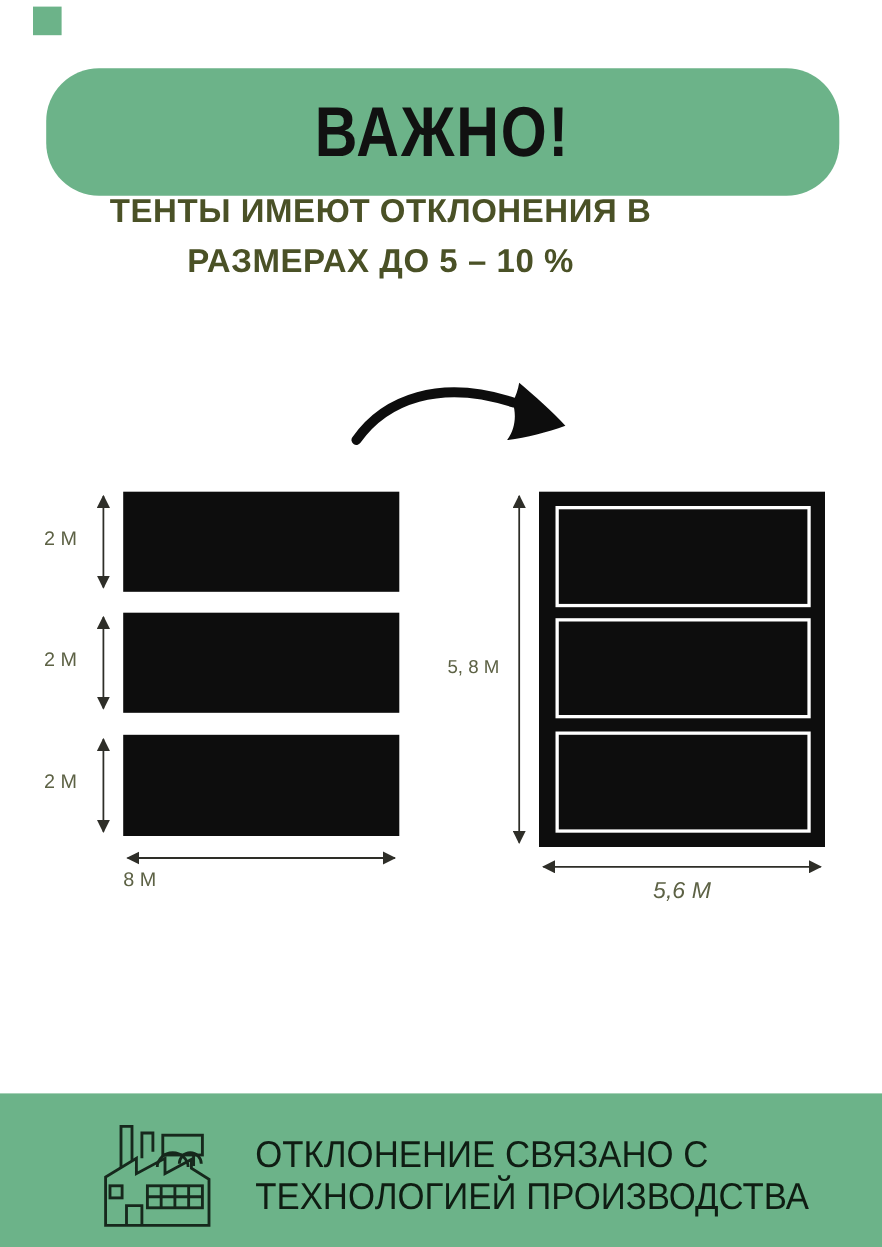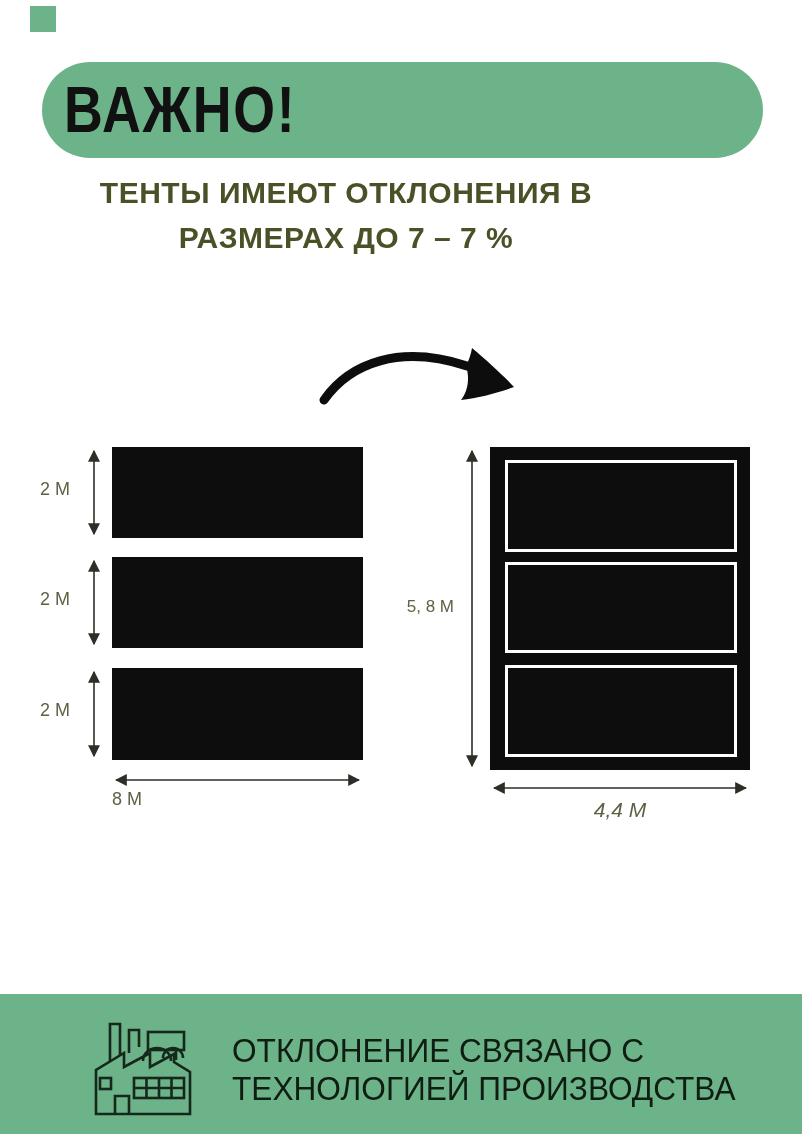--- a/index.html
+++ b/index.html
@@ -18,23 +18,23 @@
     margin:0 auto;
     background:#ffffff;
     overflow:hidden;
     font-family:"Liberation Sans", sans-serif;
   }
   .corner-square{
     position:absolute;left:30px;top:6px;width:26px;height:26px;
     background:var(--green);
   }
   .banner{
-    position:absolute;left:42px;top:62px;width:721px;height:96px;
+    position:absolute;left:42px;top:62px;width:721px;height:116px;
     background:var(--green);border-radius:48px;
-    display:flex;align-items:center;
+    display:flex;align-items:center;justify-content:center;
   }
   .banner-title{
     font-size:64px;font-weight:800;color:var(--title-text);
     letter-spacing:2px;transform:scaleX(.84);transform-origin:center;
     white-space:nowrap;
   }
   .subtitle{
     position:absolute;left:0;top:170px;width:692px;
     text-align:center;color:var(--subtitle-olive);
     font-size:30px;font-weight:700;line-height:45px;letter-spacing:.5px;
@@ -86,21 +86,21 @@
 <div class="canvas">
 
   <div class="corner-square"></div>
 
   <div class="banner">
     <div class="banner-title">ВАЖНО!</div>
   </div>
 
   <div class="subtitle">
     <div>ТЕНТЫ ИМЕЮТ ОТКЛОНЕНИЯ В</div>
-    <div>РАЗМЕРАХ ДО 7 – 7 %</div>
+    <div>РАЗМЕРАХ ДО 5 – 10 %</div>
   </div>
 
   <svg class="overlay" width="802" height="1134" viewBox="0 0 802 1134">
     <defs>
       <marker id="ah" viewBox="0 0 10 10" refX="9" refY="5" markerWidth="7.5" markerHeight="7.5" orient="auto-start-reverse">
         <path d="M0,0 L10,5 L0,10 Z" fill="#2e2e28"></path>
       </marker>
     </defs>
 
     <g>
@@ -128,21 +128,21 @@
   <div class="dim-label lbl-2m lbl-2m-3">2 М</div>
   <div class="dim-label lbl-8m">8 М</div>
 
   <div class="right-panel">
     <div class="panel-frame frame-1"></div>
     <div class="panel-frame frame-2"></div>
     <div class="panel-frame frame-3"></div>
   </div>
 
   <div class="dim-label lbl-58m">5, 8 М</div>
-  <div class="dim-label lbl-79m">4,4 М</div>
+  <div class="dim-label lbl-79m">5,6 М</div>
 
   <div class="footer">
     <svg class="factory" width="110" height="100" viewBox="0 0 110 100" fill="none" stroke="#16281c" stroke-width="2.6" stroke-linejoin="miter">
       <path d="M8,98 V54 L36,37 V51 L62,37 V51 L86,38 V46 L102,56 V98 Z"></path>
       <path d="M22,45 L22,8 H32 L32,39"></path>
       <path d="M41,37 L41,14 H51 L51,31"></path>
       <path d="M55,45 a14,13 0 0 1 28,0"></path>
       <path d="M75,42 a10,10 0 0 1 20,0"></path>
       <rect x="60" y="16" width="36" height="18"></rect>
       <path d="M88,34 V44"></path>

